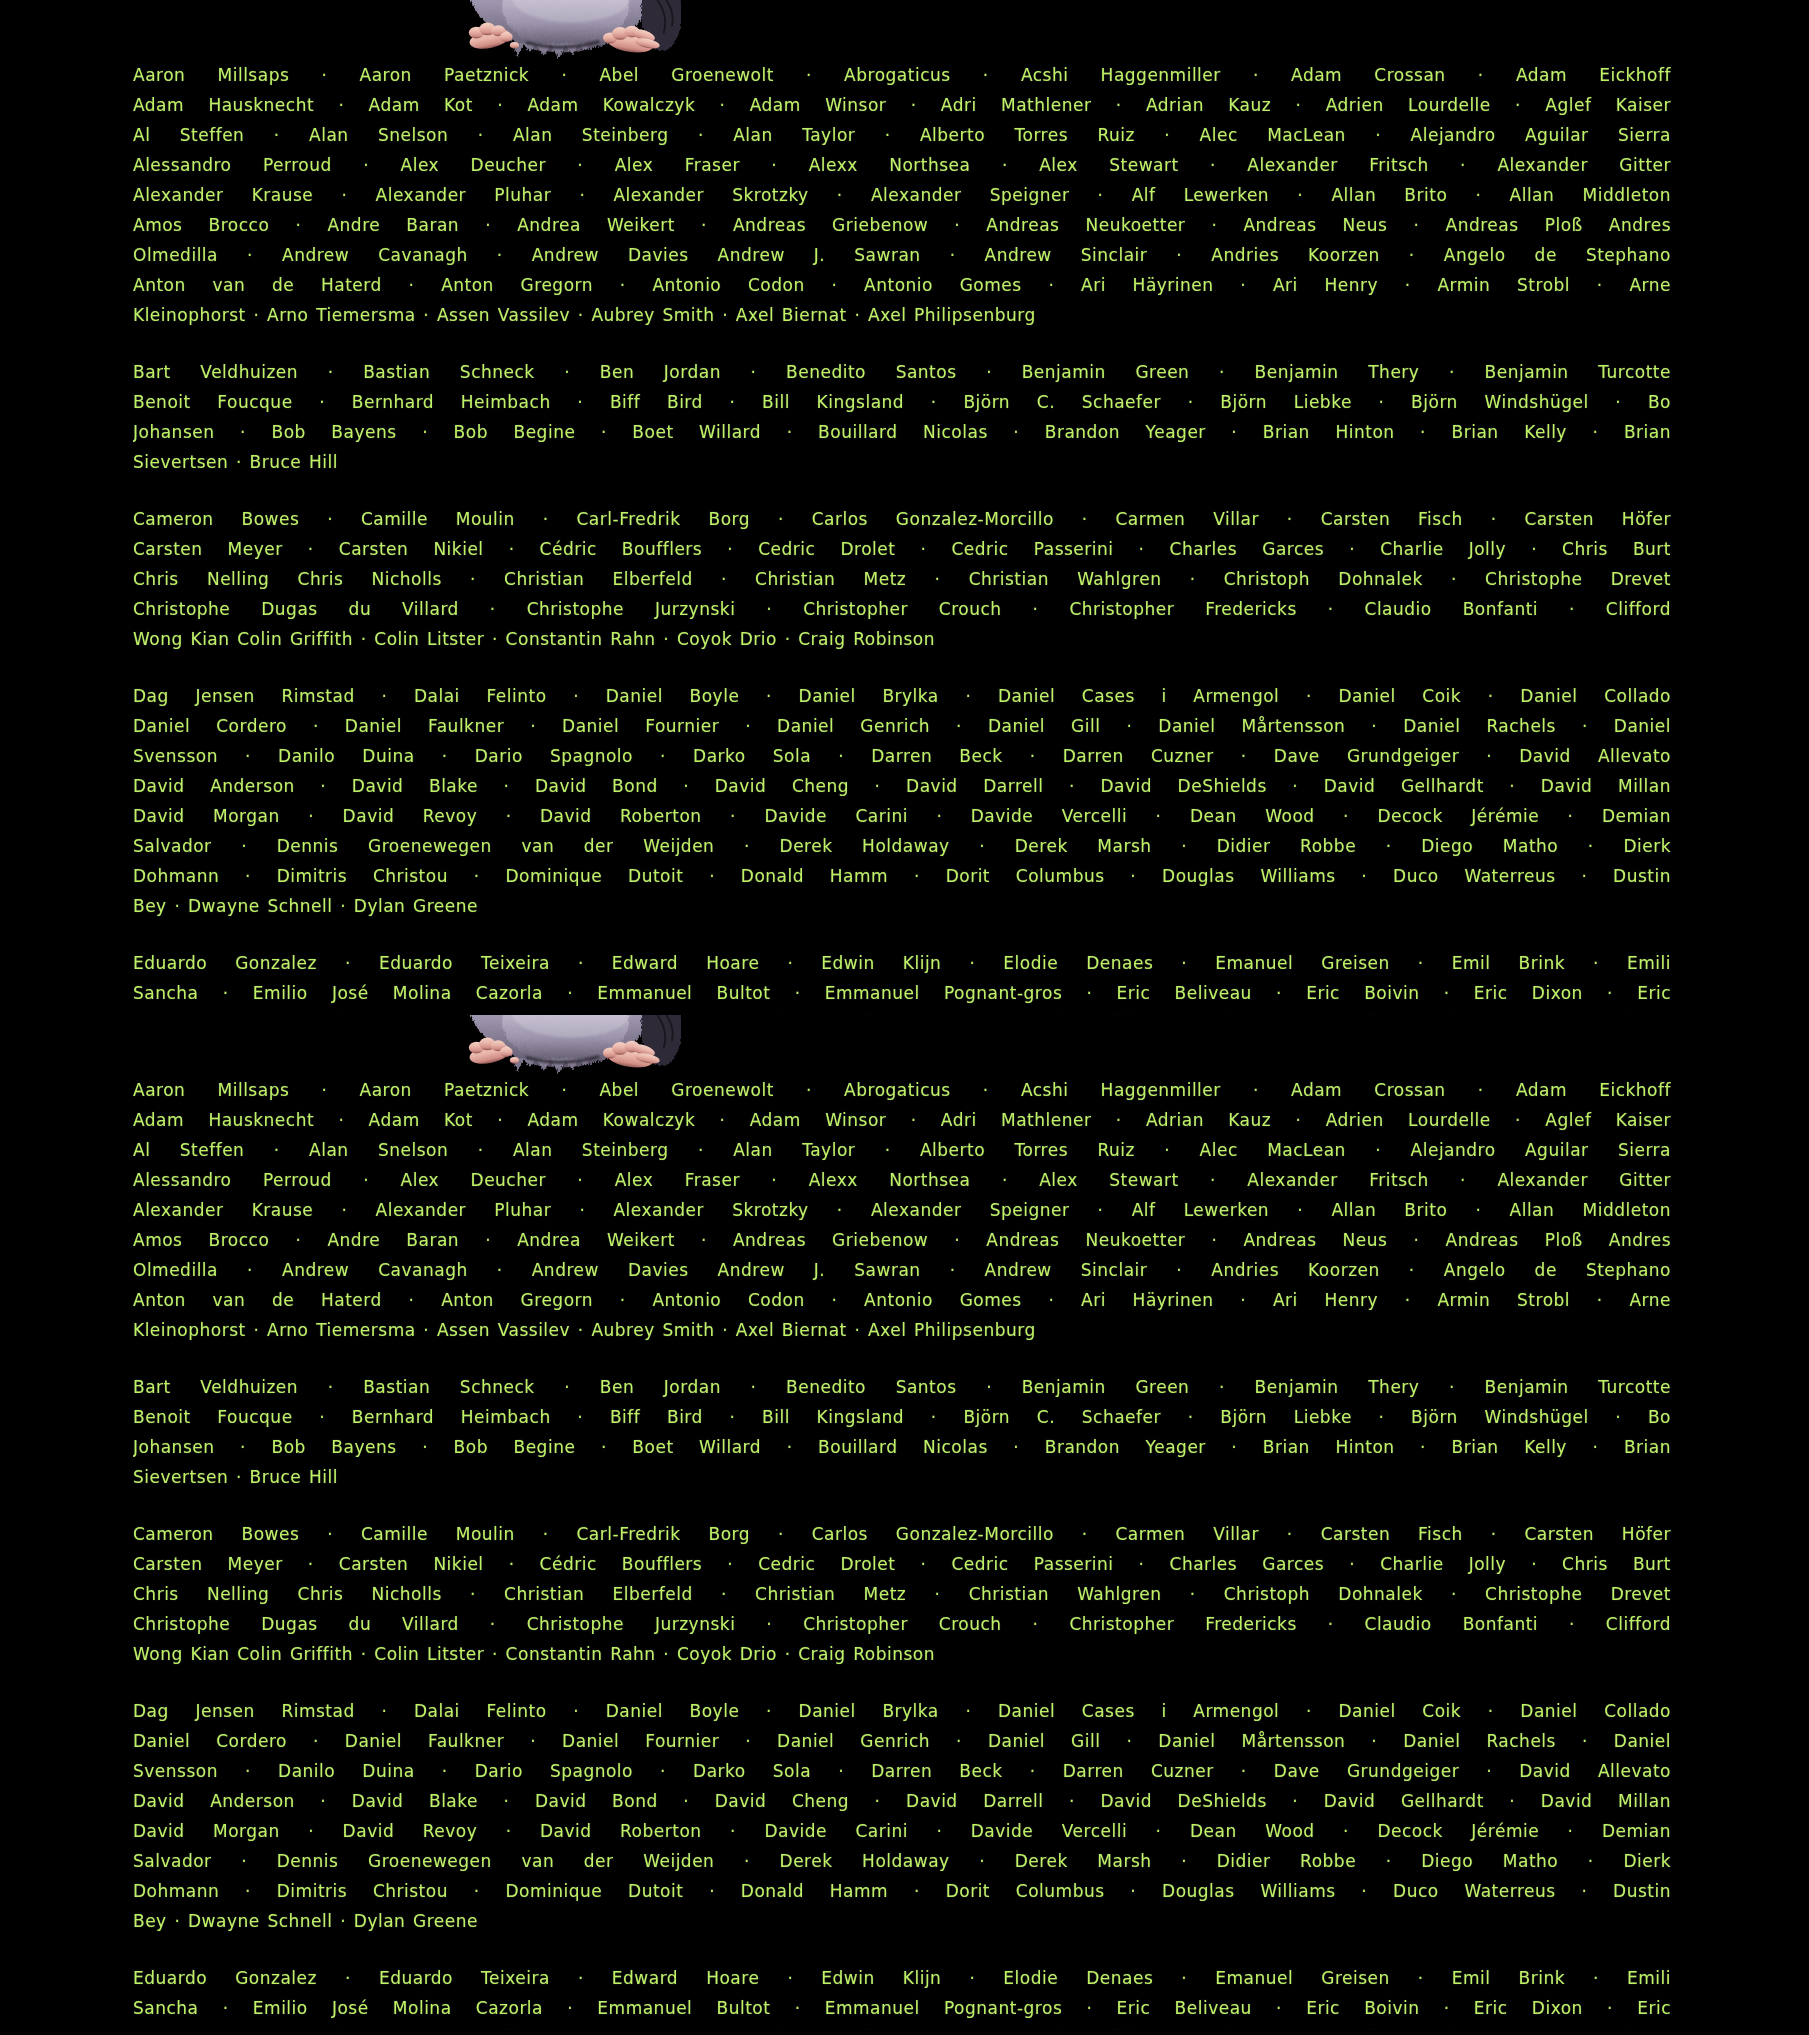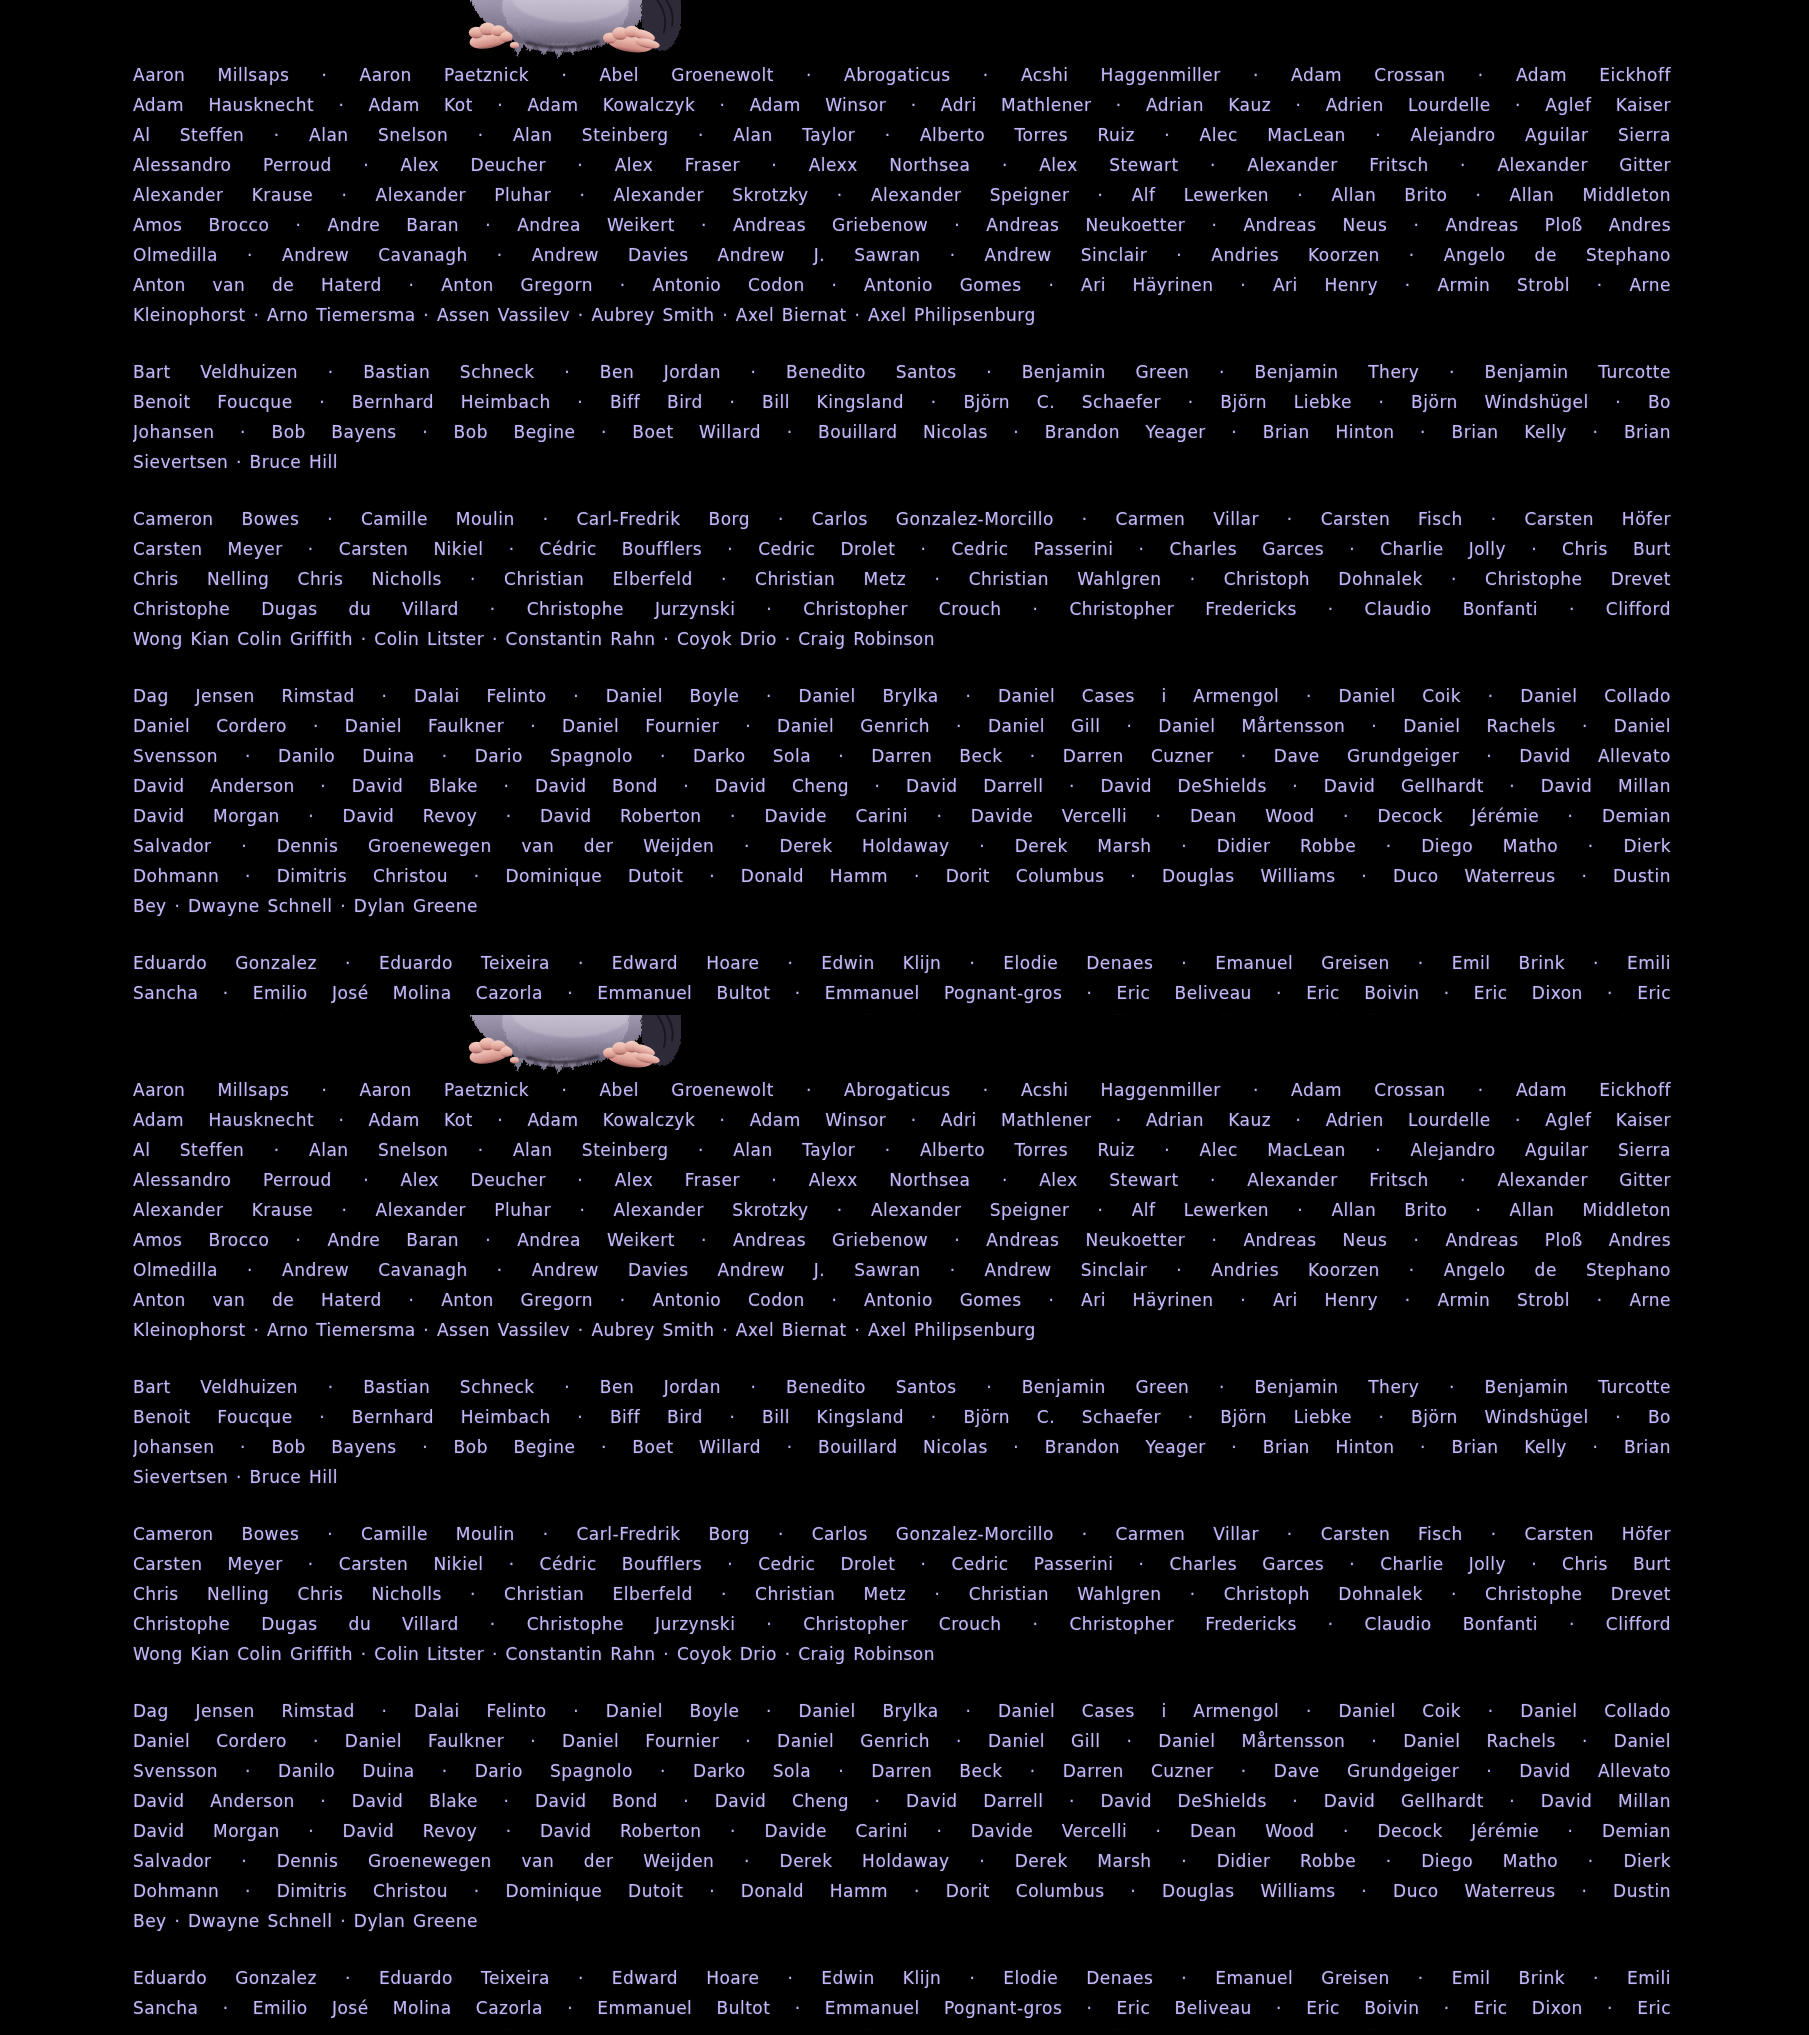--- a/index.html
+++ b/index.html
@@ -26,21 +26,21 @@
     left: 133px; top: 0;
     width: 1538px;
     padding-top: 60px;
   }
   .group { margin-bottom: 27px; }
   .line {
     font-size: 17px;
     line-height: 30px;
     height: 30px;
     overflow: hidden;
-    color: #c4b5fd;
+    color: #bef264;
     letter-spacing: 0.5px;
     word-spacing: 1.8px;
     text-align: justify;
     text-align-last: justify;
     text-shadow: 0 0 1.4px rgba(255,255,255,0.28);
     white-space: normal;
   }
   .line.para-end { text-align-last: left; }
 </style>
 </head>

